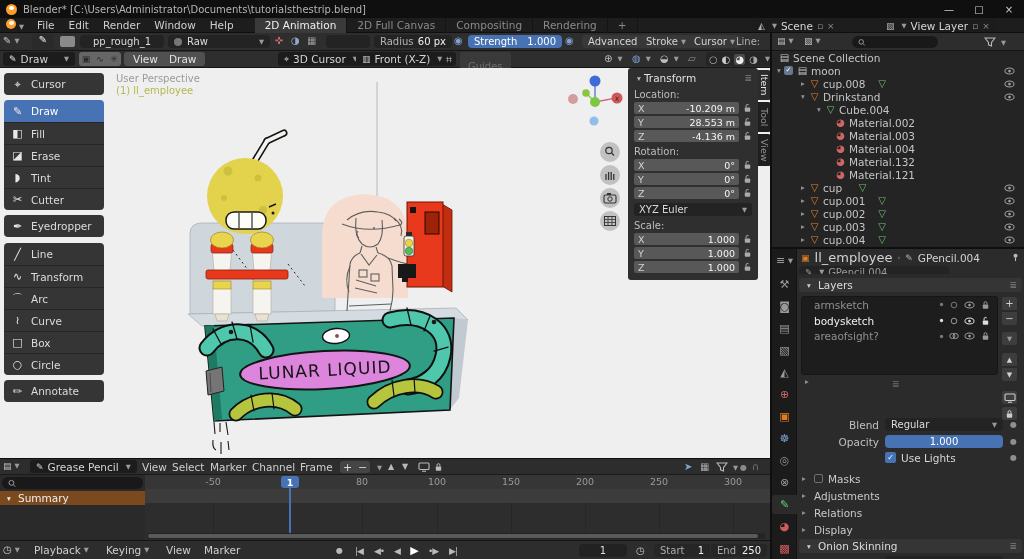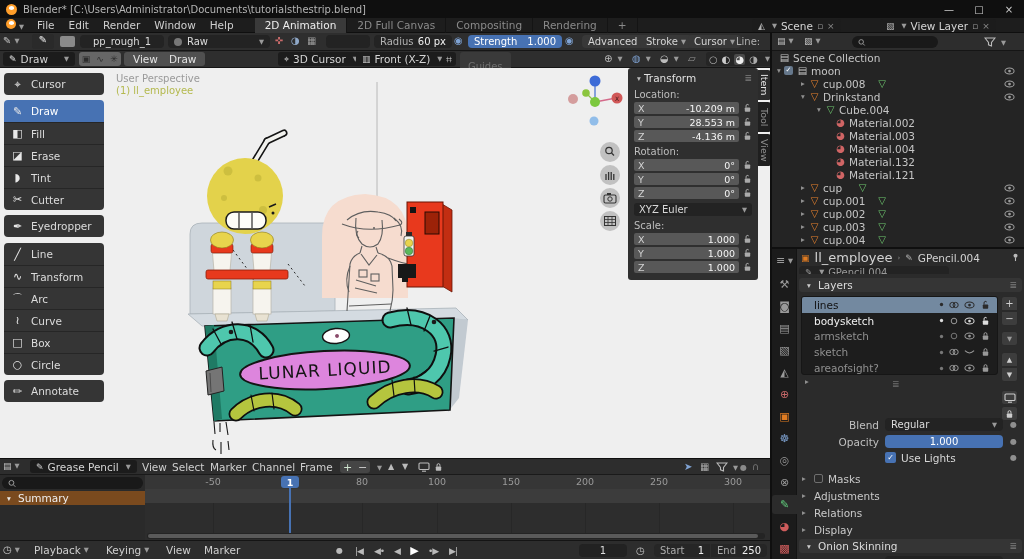--- a/index.html
+++ b/index.html
@@ -867,78 +867,48 @@
               <span style="color:#9a9a9a">GPencil.004</span>
             </span>
         </div>
 
         <div class="phead" style="top:29px">
             <span class="exp" style="color:#ccc">▾</span>
             <span>Layers</span>
             <span style="margin-left:auto;color:#7f7f7f;font-size:9px">≣</span>
           </div>
         <div class="abs" style="left:4px;top:47px;width:197px;height:79px;background:#1d1d1d;border:1px solid #161616;border-radius:3px;overflow:hidden">
-          <div class="lrow" style="background:#7389a0;color:#111">
-            <span class="nm">lines</span>
-            <svg class="ic li1" style="width:7px;height:7px;color:#2b2b2b">
+          <div class="lrow">
+            <span class="nm">armsketch</span>
+            <svg class="ic li1" style="width:7px;height:7px;color:#777">
                 <use href="#s-dot"></use>
               </svg>
-            <svg class="ic li2" style="width:12px;height:8px;color:#2b2b2b">
-                <use href="#s-onion"></use>
-              </svg>
-            <svg class="ic li3" style="width:11px;height:8px;color:#2b2b2b">
+            <svg class="ic li2" style="width:12px;height:8px;color:#777">
+                <use href="#s-circ"></use>
+              </svg>
+            <svg class="ic li3" style="width:11px;height:8px;color:#999">
                 <use href="#s-eye"></use>
               </svg>
-            <svg class="ic li4" style="width:9px;height:10px;color:#2b2b2b">
-                <use href="#s-locko"></use>
+            <svg class="ic li4" style="width:9px;height:10px;color:#999">
+                <use href="#s-lock"></use>
               </svg>
           </div>
           <div class="lrow" style="color:#f0f0f0">
             <span class="nm">bodysketch</span>
             <svg class="ic li1" style="width:7px;height:7px;color:#ddd">
                 <use href="#s-dot"></use>
               </svg>
             <svg class="ic li2" style="width:12px;height:8px;color:#999">
                 <use href="#s-circ"></use>
               </svg>
             <svg class="ic li3" style="width:11px;height:8px;color:#ddd">
                 <use href="#s-eye"></use>
               </svg>
             <svg class="ic li4" style="width:9px;height:10px;color:#ddd">
                 <use href="#s-locko"></use>
-              </svg>
-          </div>
-          <div class="lrow">
-            <span class="nm">armsketch</span>
-            <svg class="ic li1" style="width:7px;height:7px;color:#777">
-                <use href="#s-dot"></use>
-              </svg>
-            <svg class="ic li2" style="width:12px;height:8px;color:#777">
-                <use href="#s-circ"></use>
-              </svg>
-            <svg class="ic li3" style="width:11px;height:8px;color:#999">
-                <use href="#s-eye"></use>
-              </svg>
-            <svg class="ic li4" style="width:9px;height:10px;color:#999">
-                <use href="#s-lock"></use>
-              </svg>
-          </div>
-          <div class="lrow">
-            <span class="nm">sketch</span>
-            <svg class="ic li1" style="width:7px;height:7px;color:#777">
-                <use href="#s-dot"></use>
-              </svg>
-            <svg class="ic li2" style="width:12px;height:8px;color:#999">
-                <use href="#s-onion"></use>
-              </svg>
-            <svg class="ic li3" style="width:11px;height:8px;color:#999">
-                <use href="#s-eyec"></use>
-              </svg>
-            <svg class="ic li4" style="width:9px;height:10px;color:#999">
-                <use href="#s-lock"></use>
               </svg>
           </div>
           <div class="lrow">
             <span class="nm">areaofsight?</span>
             <svg class="ic li1" style="width:7px;height:7px;color:#777">
                 <use href="#s-dot"></use>
               </svg>
             <svg class="ic li2" style="width:12px;height:8px;color:#999">
                 <use href="#s-onion"></use>
               </svg>

